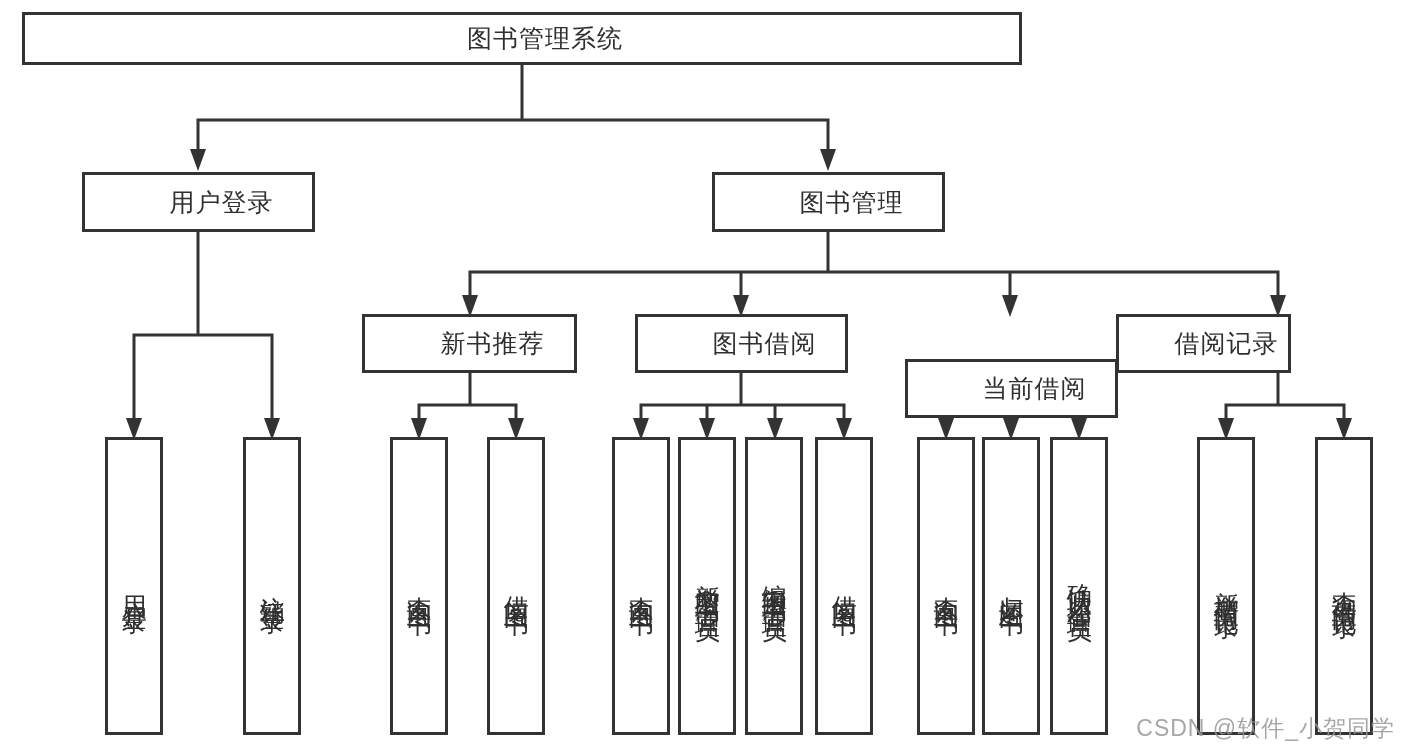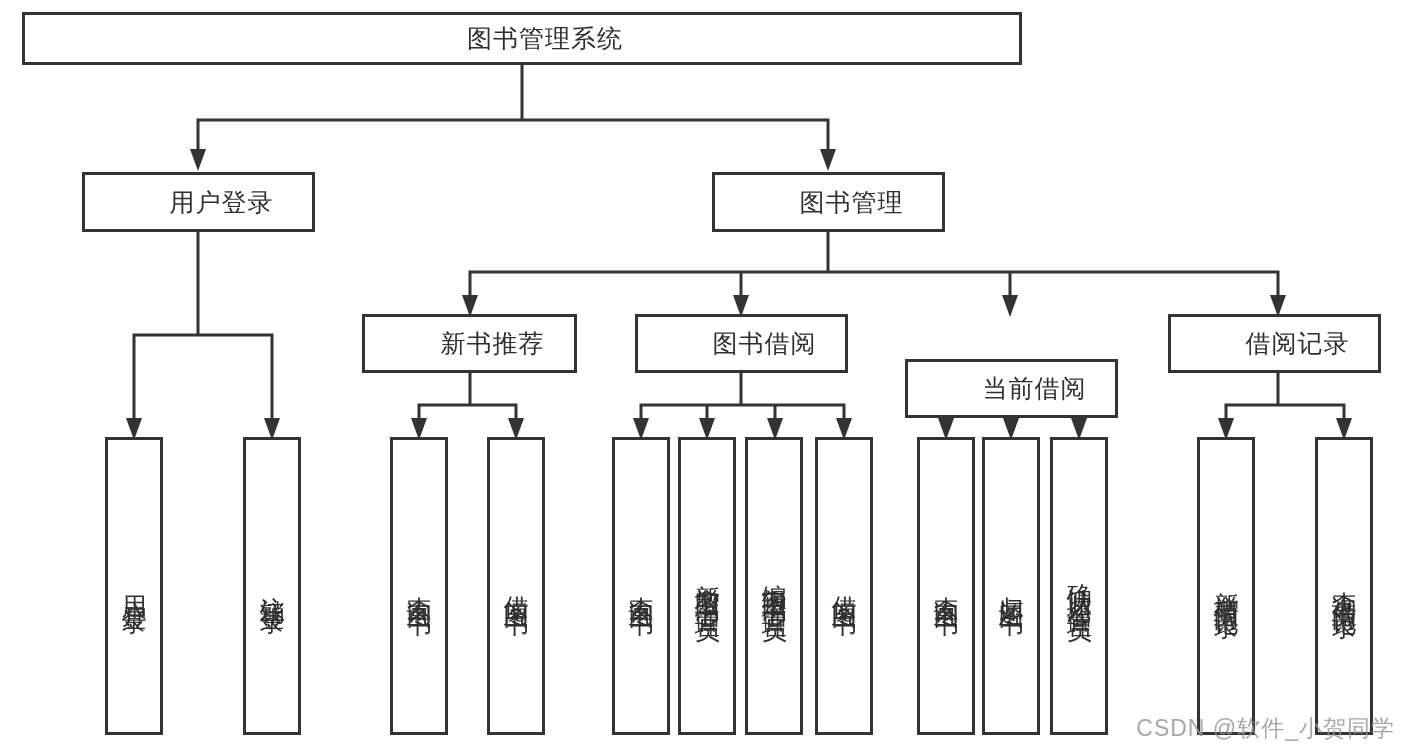--- a/index.html
+++ b/index.html
@@ -101,21 +101,21 @@
   </svg>
 
   <div class="box" style="left:22px; top:12px; width:1000px; height:53px;">图书管理系统</div>
 
   <div class="box" style="left:82px; top:172px; width:233px; height:60px;">用户登录</div>
   <div class="box" style="left:712px; top:172px; width:233px; height:60px;text-align:center;">图书管理</div>
 
   <div class="box" style="left:362px; top:314px; width:215px; height:59px;">新书推荐</div>
   <div class="box" style="left:635px; top:314px; width:213px; height:59px;">图书借阅</div>
   <div class="box" style="left:905px; top:314px; width:213px; height:59px;margin-top:45px;">当前借阅</div>
-  <div class="box" style="left:1168px; top:314px; width:213px; height:59px;">借阅记录</div>
+  <div class="box" style="left:1116px; top:314px; width:175px; height:59px;">借阅记录</div>
 
   <div class="vbox" style="left:105px;">用户登录</div>
   <div class="vbox" style="left:243px;">注销登录</div>
 
   <div class="vbox" style="left:390px;">查询图书</div>
   <div class="vbox" style="left:487px;">借阅图书</div>
 
   <div class="vbox" style="left:612px;">查询图书</div>
   <div class="vbox" style="left:678px;">新增图书（管理员）</div>
   <div class="vbox" style="left:745px;">编辑图书（管理员）</div>

